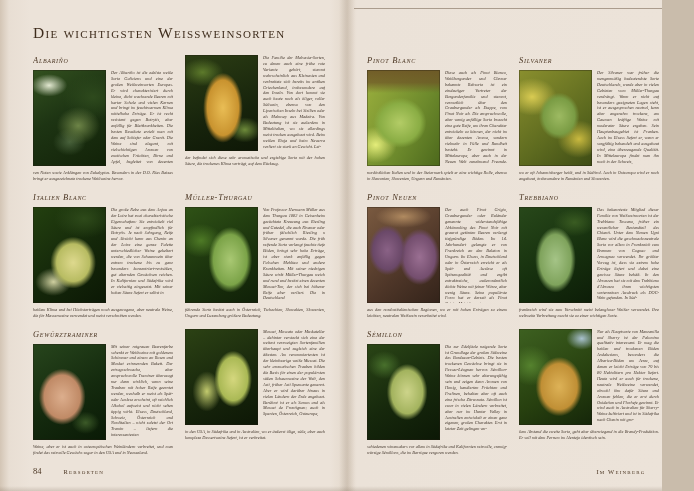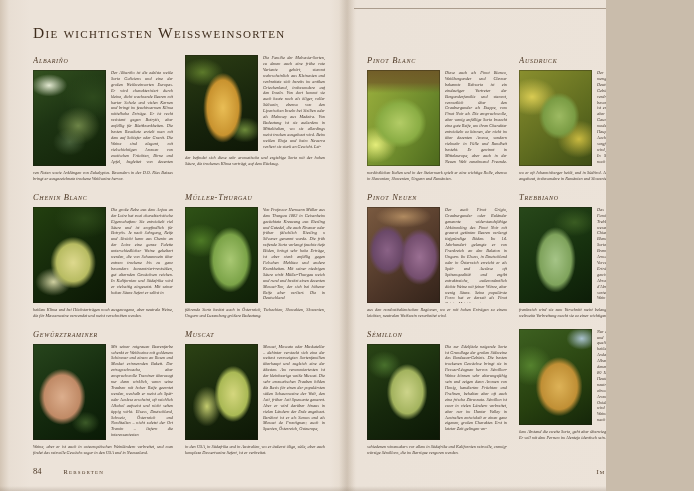--- a/index.html
+++ b/index.html
@@ -1,17 +1,17 @@
 <!DOCTYPE html>
 <html lang="de"><head>
 <meta charset="utf-8">
 <style>
   html,body{margin:0;padding:0;background:#c9bcab;}
   .spread{
-    position:relative;width:606px;height:491px;overflow:hidden;
+    position:relative;width:662px;height:491px;overflow:hidden;
     background:#ec4899;
     font-family:"Liberation Serif","DejaVu Serif",serif;
     color:#3f332a;
   }
   .page{position:absolute;top:0;height:491px;}
   .page-left{left:0;width:347px;background:linear-gradient(to right,#d3c5b5 0px,#e8ded3 9px,#ece3d9 30px,#ece3d9 330px,#e3d8cb 347px);}
   .page-right{left:347px;width:347px;background:linear-gradient(to right,#e0d4c6 0px,#ebe2d8 10px,#ece3d9 320px,#d8cbba 344px,#c3b4a2 347px);}
   .gutter{position:absolute;left:339px;top:0;width:16px;height:491px;
     background:linear-gradient(to right,rgba(110,90,70,0),rgba(110,90,70,.16) 45%,rgba(110,90,70,0));pointer-events:none;}
   .top-edge-line{position:absolute;left:354px;top:8px;width:334px;height:1px;background:rgba(105,85,65,.5);}
@@ -130,21 +130,21 @@
 
       <section class="sec">
         <div class="sec-row">
           <div class="photo ph-malvasia"></div>
           <p class="sec-body">Die Familie der Malvasia-Sorten, zu denen auch eine frühe rote Variante gehört, stammt wahrscheinlich aus Kleinasien und verbreitete sich bereits im antiken Griechenland, insbesondere auf den Inseln. Von dort kommt sie auch heute noch als öliger, voller Süßwein, ebenso von den Liparischen Inseln bei Sizilien oder als Malmsey aus Madeira. Von Bedeutung ist sie außerdem in Mittelitalien, wo sie allerdings meist trocken ausgebaut wird. Beim weißen Rioja und beim Navarra verliert sie stark an Gewicht. Lei-</p>
         </div>
         <p class="sec-cont">der befindet sich diese sehr aromatische und ergiebige Sorte mit der hohen Säure, die trockenes Klima verträgt, auf dem Rückzug.</p>
       </section>
 
       <section class="sec">
-        <h3 class="sec-h">Chenin Blanc</h3>
+        <h3 class="sec-h">Italien Blanc</h3>
         <div class="sec-row">
           <div class="photo ph-chenin"></div>
           <p class="sec-body">Die große Rebe aus dem Anjou an der Loire hat zwei charakteristische Eigenschaften: Sie entwickelt viel Säure und ist empfindlich für Botrytis. Je nach Jahrgang, Reife und Absicht kann aus Chenin an der Loire eine ganze Palette unterschiedlicher Weine gekeltert werden, die von Schaumwein über extrem trockene bis zu ganz besonders konzentriert-restsüßen, gut alternden Gewächsen reichen. In Kalifornien und Südafrika wird er vielseitig eingesetzt. Mit seiner hohen Säure liefert er selbst in</p>
         </div>
         <p class="sec-cont">heißem Klima und bei Höchsterträgen noch ausgewogene, aber neutrale Weine, die für Massenweine verwendet und meist verschnitten werden.</p>
       </section>
 
       <section class="sec">
         <h3 class="sec-h">Müller-Thurgau</h3>
         <div class="sec-row">
@@ -157,21 +157,20 @@
       <section class="sec">
         <h3 class="sec-h">Gewürztraminer</h3>
         <div class="sec-row">
           <div class="photo ph-gewuerz"></div>
           <p class="sec-body">Mit seiner rotgrauen Beerenfarbe schenkt er Weißweine mit goldenem Schimmer und einem an Rosen und Muskat erinnernden Bukett. Der ertragsschwache, aber anspruchsvolle Traminer überzeugt nur dann wirklich, wenn seine Trauben mit hoher Reife geerntet werden, weshalb er meist als Spät- oder Auslese erscheint, oft reichlich Alkohol aufweist und nicht selten üppig wirkt. Elsass, Deutschland, Schweiz, Österreich und Norditalien – nicht zuletzt der Ort Tramin – liefern die interessantesten</p>
         </div>
         <p class="sec-cont">Weine, aber er ist auch in osteuropäischen Weinländern verbreitet, und man findet das reizvolle Gewächs sogar in den USA und in Neuseeland.</p>
       </section>
 
       <section class="sec">
-        <h3 class="sec-h">Muscat</h3>
         <div class="sec-row">
           <div class="photo ph-muscat"></div>
           <p class="sec-body">Muscat, Moscato oder Muskateller – dahinter versteckt sich eine der weitest verzweigten Sortenfamilien überhaupt und zugleich eine der ältesten. Am renommiertesten ist der kleinbeerige weiße Muscat. Die sehr aromatischen Trauben bilden die Basis für einen der populärsten süßen Schaumweine der Welt, den Asti, früher Asti Spumante genannt. Aber er wird darüber hinaus in vielen Ländern der Erde angebaut. Berühmt ist er als Samos und als Muscat de Frontignan; auch in Spanien, Österreich, Osteuropa,</p>
         </div>
         <p class="sec-cont">in den USA, in Südafrika und in Australien, wo er äußerst ölige, süße, aber auch komplexe Dessertweine liefert, ist er verbreitet.</p>
       </section>
 
     </div>
 
     <div class="footer">
@@ -187,21 +186,21 @@
       <section class="sec">
         <h3 class="sec-h">Pinot Blanc</h3>
         <div class="sec-row">
           <div class="photo ph-pinotblanc"></div>
           <p class="sec-body">Diese auch als Pinot Bianco, Weißburgunder und Clevner bekannte Rebsorte ist ein eindeutiger Vertreter der Burgunderfamilie und stammt, vermutlich über den Grauburgunder als Etappe, vom Pinot Noir ab. Die anspruchsvolle, aber wenig anfällige Sorte braucht eine gute Reife, um ihren Charakter entwickeln zu können, der nicht im über dezenten Aroma, sondern vielmehr in Fülle und Rundheit besteht. Er gewinnt in Mitteleuropa, aber auch in der Neuen Welt zunehmend Freunde. Im</p>
         </div>
         <p class="sec-cont">nordöstlichen Italien und in der Steiermark spielt er eine wichtige Rolle, ebenso in Slawonien, Slowenien, Ungarn und Rumänien.</p>
       </section>
 
       <section class="sec">
-        <h3 class="sec-h">Ausdruck</h3>
+        <h3 class="sec-h">Silvaner</h3>
         <div class="sec-row">
           <div class="photo ph-silvaner"></div>
           <p class="sec-body">Der Silvaner war früher die mengenmäßig bedeutendste Sorte Deutschlands, wurde aber in vielen Gebieten vom Müller-Thurgau verdrängt. Wenn er nicht auf besonders geeigneten Lagen steht, ist er ausgesprochen neutral, kann aber angenehm trockene, am Gaumen kräftige Weine mit moderater Säure ergeben. Sein Hauptanbaugebiet ist Franken. Auch im Elsass liefert er, wenn er sorgfältig behandelt und ausgebaut wird, eine überzeugende Qualität. In Mitteleuropa findet man ihn noch in der Schweiz,</p>
         </div>
         <p class="sec-cont">wo er oft Johannisberger heißt, und in Südtirol. Auch in Osteuropa wird er noch angebaut, insbesondere in Rumänien und Slowenien.</p>
       </section>
 
       <section class="sec">
         <h3 class="sec-h">Pinot Neuen</h3>
         <div class="sec-row">

